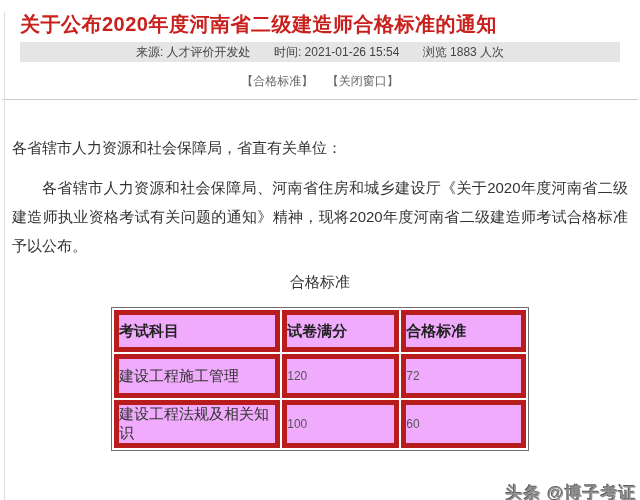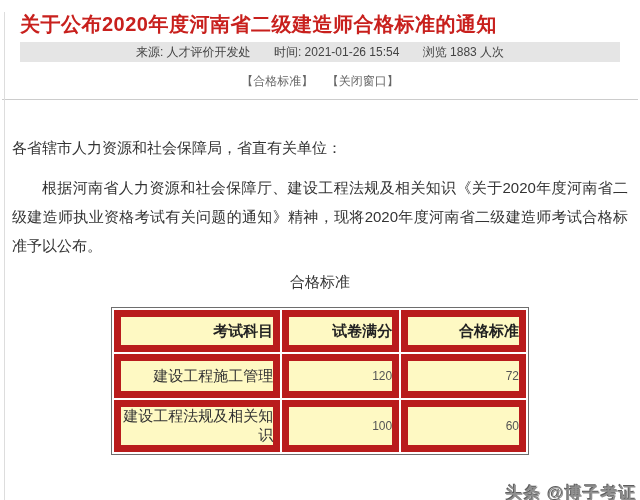--- a/index.html
+++ b/index.html
@@ -82,24 +82,24 @@
   }
   table.standards {
     margin: 15px auto 0;
     width: 418px;
     border-collapse: separate;
     border-spacing: 2px;
     border: 1px solid #6e6e6e;
     background: #ffffff;
   }
   table.standards th, table.standards td {
-    border: 7px solid #b91c1c;
-    text-align: right;
+    border: 5px solid #b91c1c;
+    text-align: left;
     vertical-align: middle;
-    background: #fef9c3;
+    background: #f0abfc;
   }
   table.standards th {
     height: 42px;
     font-size: 15px;
     font-weight: bold;
     color: #222222;
   }
   table.standards td { height: 44px; }
   td.cell-subject { font-size: 15px; color: #333333; }
   td.cell-num { font-size: 12px; color: #555555; }
@@ -135,21 +135,21 @@
 
   <div class="actions">
     <a>【合格标准】</a>
     <a>【关闭窗口】</a>
   </div>
 
   <hr class="divider">
 
   <div class="content">
     <p class="salutation">各省辖市人力资源和社会保障局，省直有关单位：</p>
-    <p class="paragraph">根据河南省人力资源和社会保障厅、建设工程法规及相关知识《关于2020年度河南省二级建造师执业资格考试有关问题的通知》精神，现将2020年度河南省二级建造师考试合格标准予以公布。</p>
+    <p class="paragraph">各省辖市人力资源和社会保障局、河南省住房和城乡建设厅《关于2020年度河南省二级建造师执业资格考试有关问题的通知》精神，现将2020年度河南省二级建造师考试合格标准予以公布。</p>
 
     <div class="table-caption">合格标准</div>
 
     <table class="standards">
       <colgroup>
         <col class="c-subject">
           <col class="c-score">
           <col class="c-pass">
       </colgroup>
       <thead>

